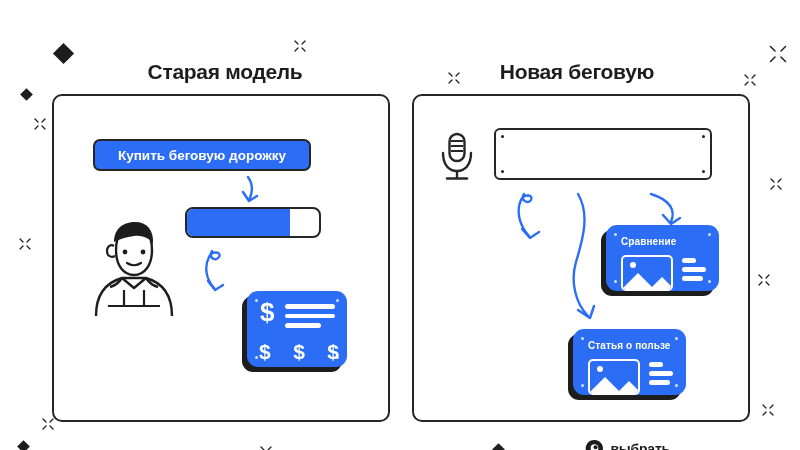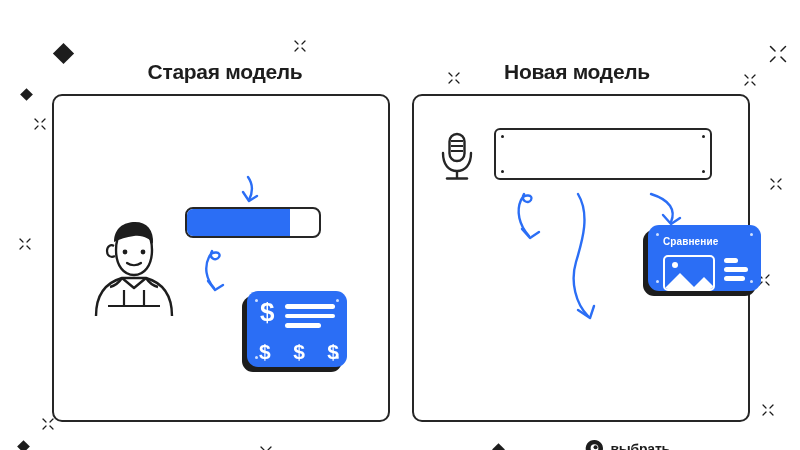--- a/index.html
+++ b/index.html
@@ -228,24 +228,25 @@
         <g stroke="#1d1d1d" stroke-width="1.2" stroke-linecap="round">
           <line x1="3" y1="3" x2="6" y2="6"></line>
           <line x1="13" y1="3" x2="10" y2="6"></line>
           <line x1="3" y1="13" x2="6" y2="10"></line>
           <line x1="13" y1="13" x2="10" y2="10"></line>
         </g>
       </svg>
   </div>
 
   <div class="panel-title" id="title-old">Старая модель</div>
-  <div class="panel-title" id="title-new">Новая модель</div>
+  <div class="panel-title" id="title-new">Новая беговую</div>
 
   <div class="panel" id="panel-old"></div>
 
+  <div id="cta-button">Купить беговую дорожку</div>
 
   <div id="progress-bar">
     <div id="progress-fill" style="width: 78%;"></div>
   </div>
 
   <svg id="person" viewBox="0 0 112 96" fill="none">
     <path d="M18 96 C18 72 30 62 44 58 L68 58 C82 62 94 72 94 96" stroke="#1d1d1d" stroke-width="2.4" fill="#fff" stroke-linejoin="round"></path>
     <path d="M44 58 L56 68 L68 58" stroke="#1d1d1d" stroke-width="2.4" fill="none" stroke-linejoin="round"></path>
     <path d="M44 58 C40 64 36 66 32 67" stroke="#1d1d1d" stroke-width="2.4" fill="none"></path>
     <path d="M68 58 C72 64 76 66 80 67" stroke="#1d1d1d" stroke-width="2.4" fill="none"></path>
@@ -294,21 +295,21 @@
   </svg>
 
   <div id="query-box">
     <span class="qdot tl"></span>
     <span class="qdot tr"></span>
     <span class="qdot bl"></span>
     <span class="qdot br"></span>
   </div>
 
 
-  <div class="bcard" id="card-compare" style="left:643px;top:206px;width:113px;height:66px;">
+  <div class="bcard" id="card-compare" style="left:601px;top:206px;width:113px;height:66px;">
     <div class="shadow"></div>
     <div class="face">
       <span class="dot tl"></span>
       <span class="dot tr"></span>
       <span class="dot bl"></span>
       <span class="dot br"></span>
       <div class="clabel">Сравнение</div>
       <div class="body">
         <div class="imgph">
           <span class="sun"></span>
@@ -317,20 +318,42 @@
         </div>
         <div class="lines">
             <i class="l1"></i>
             <i class="l2"></i>
             <i class="l3"></i>
           </div>
       </div>
     </div>
   </div>
 
+  <div class="bcard" id="card-article" style="left:568px;top:310px;width:113px;height:66px;">
+    <div class="shadow"></div>
+    <div class="face">
+      <span class="dot tl"></span>
+      <span class="dot tr"></span>
+      <span class="dot bl"></span>
+      <span class="dot br"></span>
+      <div class="clabel">Статья о пользе</div>
+      <div class="body">
+        <div class="imgph">
+          <span class="sun"></span>
+            <span class="mtn"></span>
+            <span class="mtn2"></span>
+        </div>
+        <div class="lines">
+            <i class="l1"></i>
+            <i class="l2"></i>
+            <i class="l3"></i>
+          </div>
+      </div>
+    </div>
+  </div>
 
   <svg id="arrows" viewBox="0 0 800 450" fill="none">
     <g stroke="#2b6ef5" stroke-width="2.4" fill="none" stroke-linecap="round" stroke-linejoin="round">
 
       <g>
         <path d="M248 153 C253 160 253 168 249 176"></path>
         <path d="M243 168 L249 177 L257 172"></path>
       </g>
 
       <g>

